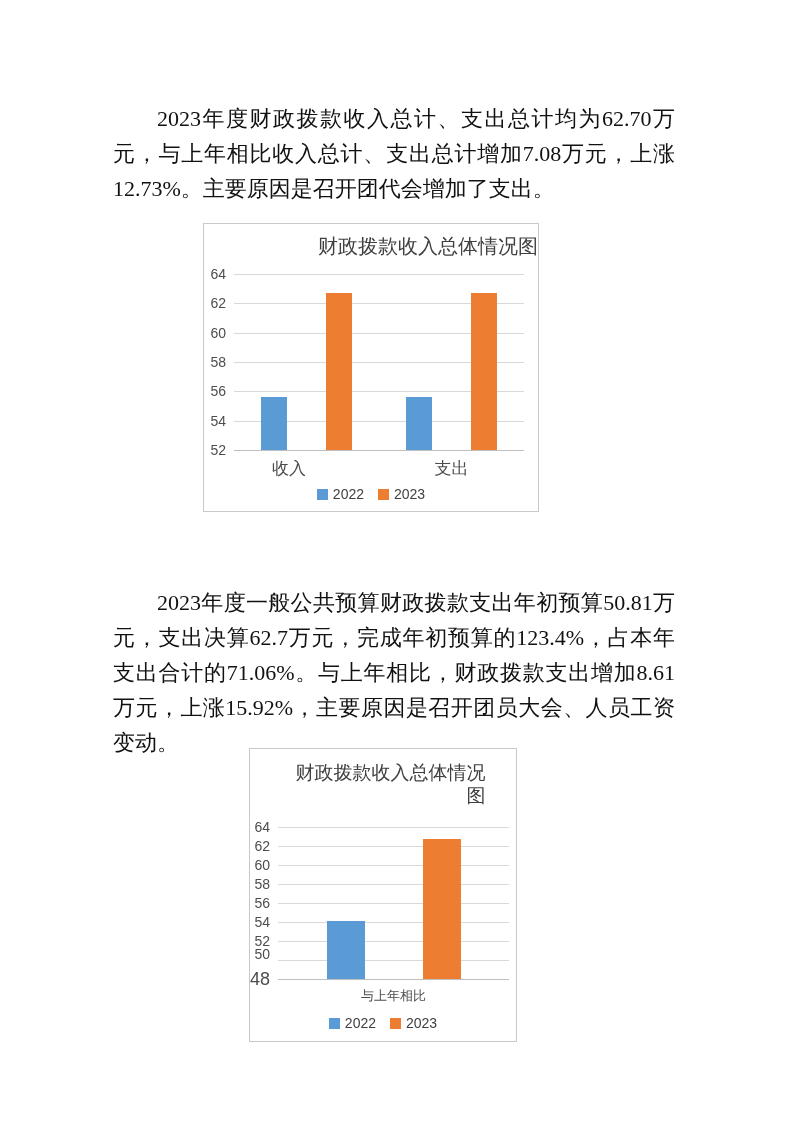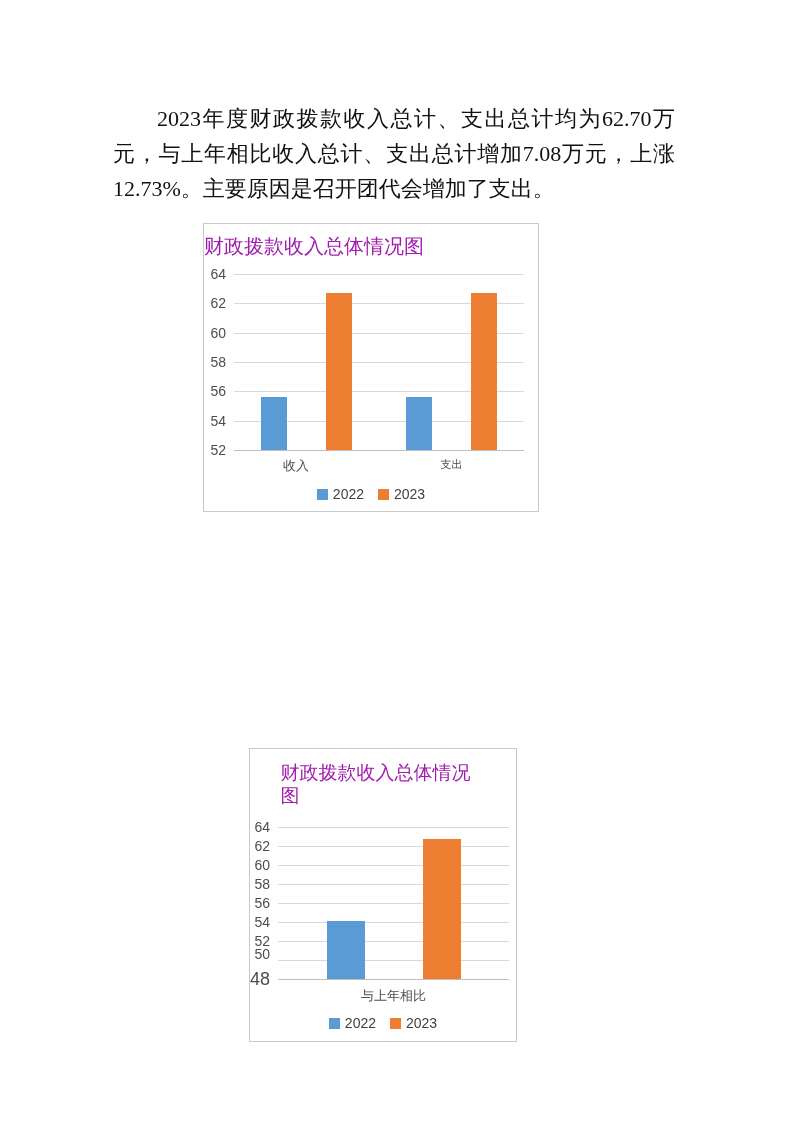--- a/index.html
+++ b/index.html
@@ -20,21 +20,21 @@
     font-family:"Liberation Sans","DejaVu Sans",sans-serif;
     font-weight:700; font-size:22px; line-height:29px; color:#000000;
     text-indent:2em; letter-spacing:0.5px;
   }
   .chart-box {
     position:absolute; background:#ffffff; border:1px solid #c9c9c9;
     font-family:"Liberation Sans","DejaVu Sans",sans-serif;
   }
   #chart-0 { left:203px; top:223px; width:334px; height:287px; }
   #chart-1 { left:249px; top:748px; width:266px; height:292px; }
-  .chart-title { position:absolute; text-align:left; color:#a21caf; }
+  .chart-title { position:absolute; text-align:right; color:#404040; }
   .plot { position:absolute; }
   .gridline { position:absolute; left:0; right:0; height:1px; background:#d9d9d9; }
   .gridline.baseline { background:#bfbfbf; }
   .bar { position:absolute; bottom:0; }
   .ytick {
     position:absolute; left:0; height:18px; line-height:18px;
     text-align:right; color:#4d4d4d;
   }
   .xcat { position:absolute; text-align:center; color:#4d4d4d; }
   .legend {
@@ -65,35 +65,36 @@
         <div class="bar" style="left: 172px; width: 26px; height: 53.0933px; background: rgb(91, 155, 213);"></div>
         <div class="bar" style="left: 237px; width: 26px; height: 156.933px; background: rgb(237, 125, 49);"></div>
       </div>
       <div class="ytick" style="top: 217px; width: 22px; font-size: 14px;">52</div>
       <div class="ytick" style="top: 187.667px; width: 22px; font-size: 14px;">54</div>
       <div class="ytick" style="top: 158.333px; width: 22px; font-size: 14px;">56</div>
       <div class="ytick" style="top: 129px; width: 22px; font-size: 14px;">58</div>
       <div class="ytick" style="top: 99.6667px; width: 22px; font-size: 14px;">60</div>
       <div class="ytick" style="top: 70.3333px; width: 22px; font-size: 14px;">62</div>
       <div class="ytick" style="top: 41px; width: 22px; font-size: 14px;">64</div>
-      <div class="xcat" style="left: 22px; width: 140px; top: 233px; font-size: 13px;">收入</div>
-      <div class="xcat" style="left: 177.5px; width: 140px; top: 233px; font-size: 11px;">支出</div>
+      <div class="xcat" style="left: 15px; width: 140px; top: 233px; font-size: 17px;">收入</div>
+      <div class="xcat" style="left: 177.5px; width: 140px; top: 233px; font-size: 17px;">支出</div>
       <div class="legend" style="top: 262px;">
         <span class="legend-item">
           <span class="swatch" style="background: rgb(91, 155, 213);"></span>
           <span>2022</span>
         </span>
         <span class="legend-item">
           <span class="swatch" style="background: rgb(237, 125, 49);"></span>
           <span>2023</span>
         </span>
       </div>
     </div>
 
 
+  <p class="body-text para2">2023年度一般公共预算财政拨款支出年初预算50.81万元，支出决算62.7万元，完成年初预算的123.4%，占本年支出合计的71.06%。与上年相比，财政拨款支出增加8.61万元，上涨15.92%，主要原因是召开团员大会、人员工资变动。</p>
 
   <div class="chart-box" id="chart-1">
       <div class="chart-title" style="top: 12px; font-size: 19px; line-height: 23px; width: 205px; left: 50%; margin-left: -102.5px;">财政拨款收入总体情况图</div>
       <div class="plot" style="left: 28px; top: 78px; width: 231px; height: 152px;">
         <div class="gridline baseline" style="top: 152px;"></div>
         <div class="gridline" style="top: 133px;"></div>
         <div class="gridline" style="top: 114px;"></div>
         <div class="gridline" style="top: 95px;"></div>
         <div class="gridline" style="top: 76px;"></div>
         <div class="gridline" style="top: 57px;"></div>

